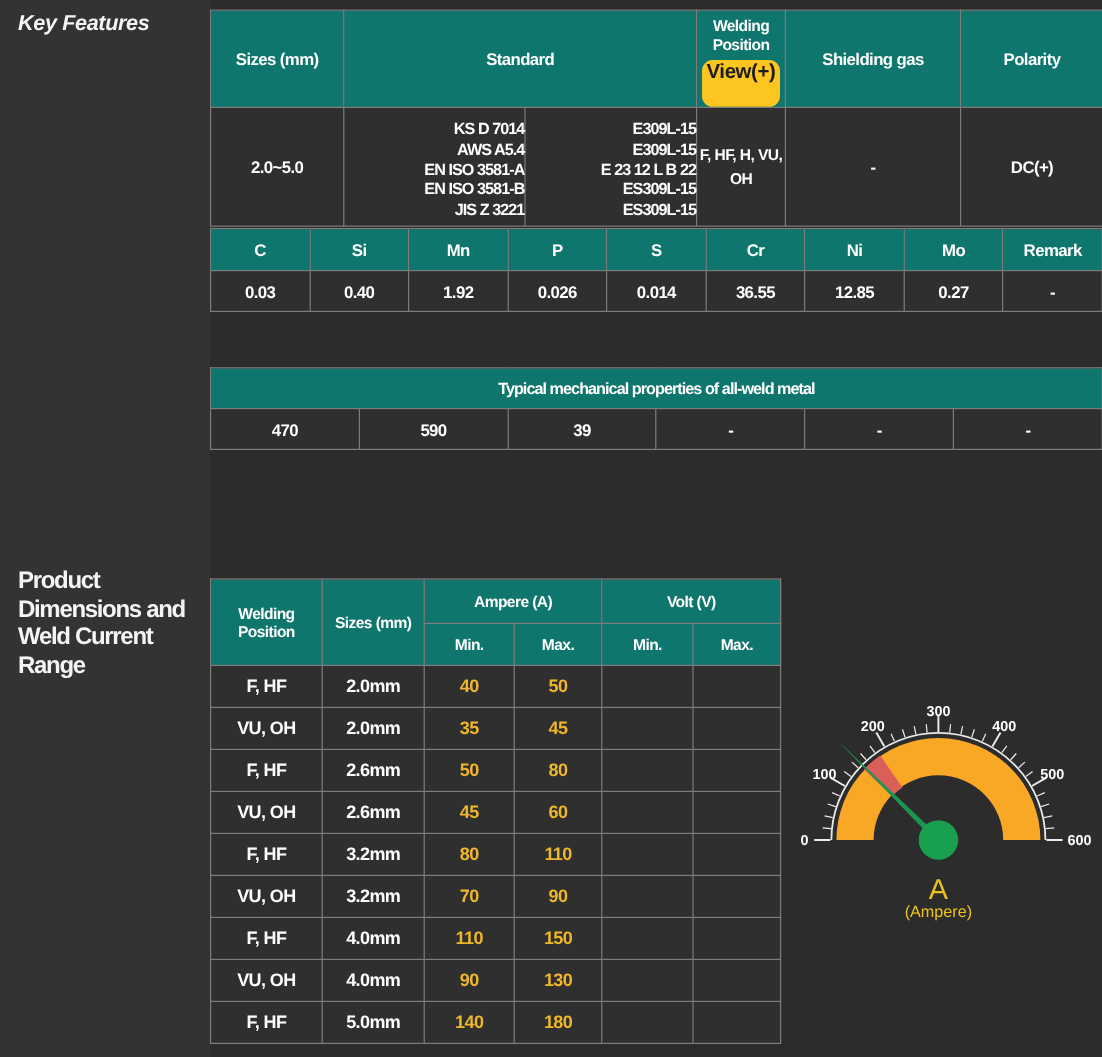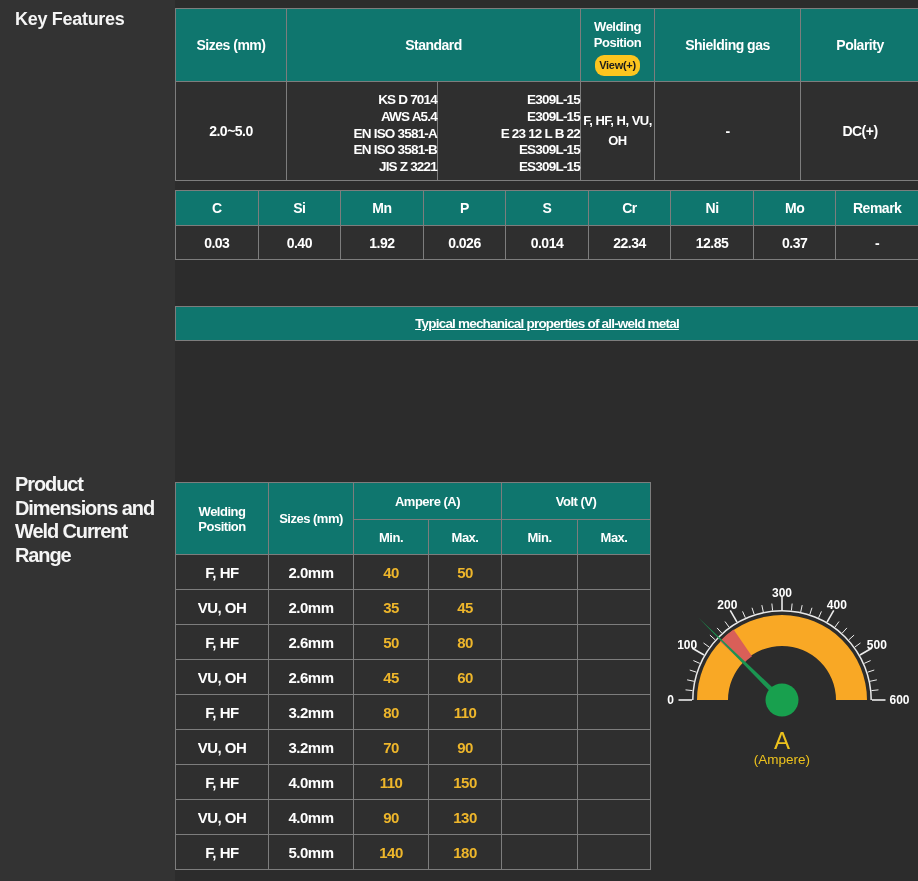--- a/index.html
+++ b/index.html
@@ -1,34 +1,34 @@
 <!DOCTYPE html>
 <html><head><meta charset="utf-8">
 <style>
   * { margin:0; padding:0; box-sizing:border-box; }
   html,body { width:918px; height:881px; background:#2c2c2c; overflow:hidden;
     font-family:"Liberation Sans", sans-serif; }
   .sidebar { position:absolute; left:0; top:0; width:175px; height:881px; background:#333333; }
-  .h1 { position:absolute; left:15px; top:9px; font-size:18px; font-weight:bold; color:#f5f5f5; letter-spacing:-0.3px;}
+  .h1 { position:absolute; left:15px; top:9px; font-size:18px; font-weight:bold; color:#f5f5f5; letter-spacing:-0.3px;font-style:italic;}
   .h2 { position:absolute; left:15px; top:473px; width:162px; font-size:20px; font-weight:bold; color:#f5f5f5; line-height:23.7px; letter-spacing:-1.1px;}
   table { border-collapse:collapse; table-layout:fixed; position:absolute; color:#fff; }
   td, th { border:1px solid #7d7d7d; font-weight:bold; text-align:center; vertical-align:middle; padding:0; letter-spacing:-0.5px; }
   .hd { background:#0f766e; }
   .bd { background:#2f2f2f; }
   .t1 { left:175px; top:8px; width:744px; font-size:14px; }
   .t1 .left { text-align:right; padding-left:5px; line-height:16.8px; font-size:13.5px; letter-spacing:-0.8px; padding-top:6px; }
   .wp { font-size:13px; white-space:nowrap; }
   td.wp { line-height:20px !important; }
   .t2 { left:175px; top:190px; width:744px; font-size:14px; }
-  .t3 { left:175px; top:306px; width:744px; font-size:14px;text-decoration:underline; }
+  .t3 { left:175px; top:306px; width:744px; font-size:14px; }
   .t4 { left:175px; top:482px; width:475px; font-size:15px; }
   .t4 th { font-size:13px; }
   .num { color:#eeb62b; }
-  .pill { display:inline-block; background:#fdc51f; color:#1d1d1d; font-size:11px; font-weight:bold;
-    border-radius:9px; padding:2px 4px 3px; margin-top:4px; letter-spacing:-0.3px; }
+  .pill { display:inline-block; background:#fdc51f; color:#1d1d1d; font-size:17px; font-weight:bold;
+    border-radius:9px; padding:2px 4px 21px; margin-top:4px; letter-spacing:-0.3px; }
   .gauge { position:absolute; left:642px; top:565px; }
 </style></head>
 <body>
 <div class="sidebar"></div>
 <div class="h1">Key Features</div>
 <div class="h2">Product Dimensions and Weld Current Range</div>
 
 <table class="t1">
   <colgroup>
       <col style="width:111px">
@@ -69,32 +69,40 @@
         <th class="hd">Ni</th>
         <th class="hd">Mo</th>
         <th class="hd">Remark</th>
       </tr>
   <tr style="height:34px">
         <td class="bd">0.03</td>
         <td class="bd">0.40</td>
         <td class="bd">1.92</td>
         <td class="bd">0.026</td>
         <td class="bd">0.014</td>
-        <td class="bd">22.34</td>
+        <td class="bd">36.55</td>
         <td class="bd">12.85</td>
-        <td class="bd">0.37</td>
+        <td class="bd">0.27</td>
         <td class="bd">-</td>
       </tr>
 </tbody>
   </table>
 
 <table class="t3">
   <tbody>
       <tr style="height:34px">
         <th class="hd" colspan="6" style="font-size:13.5px; letter-spacing:-0.8px">Typical mechanical properties of all-weld metal</th>
+      </tr>
+  <tr style="height:34px">
+        <td class="bd">470</td>
+        <td class="bd">590</td>
+        <td class="bd">39</td>
+        <td class="bd">-</td>
+        <td class="bd">-</td>
+        <td class="bd">-</td>
       </tr>
 </tbody>
   </table>
 
 <table class="t4">
   <colgroup>
       <col style="width:93px">
       <col style="width:85px">
       <col style="width:75px">
       <col style="width:73px">

